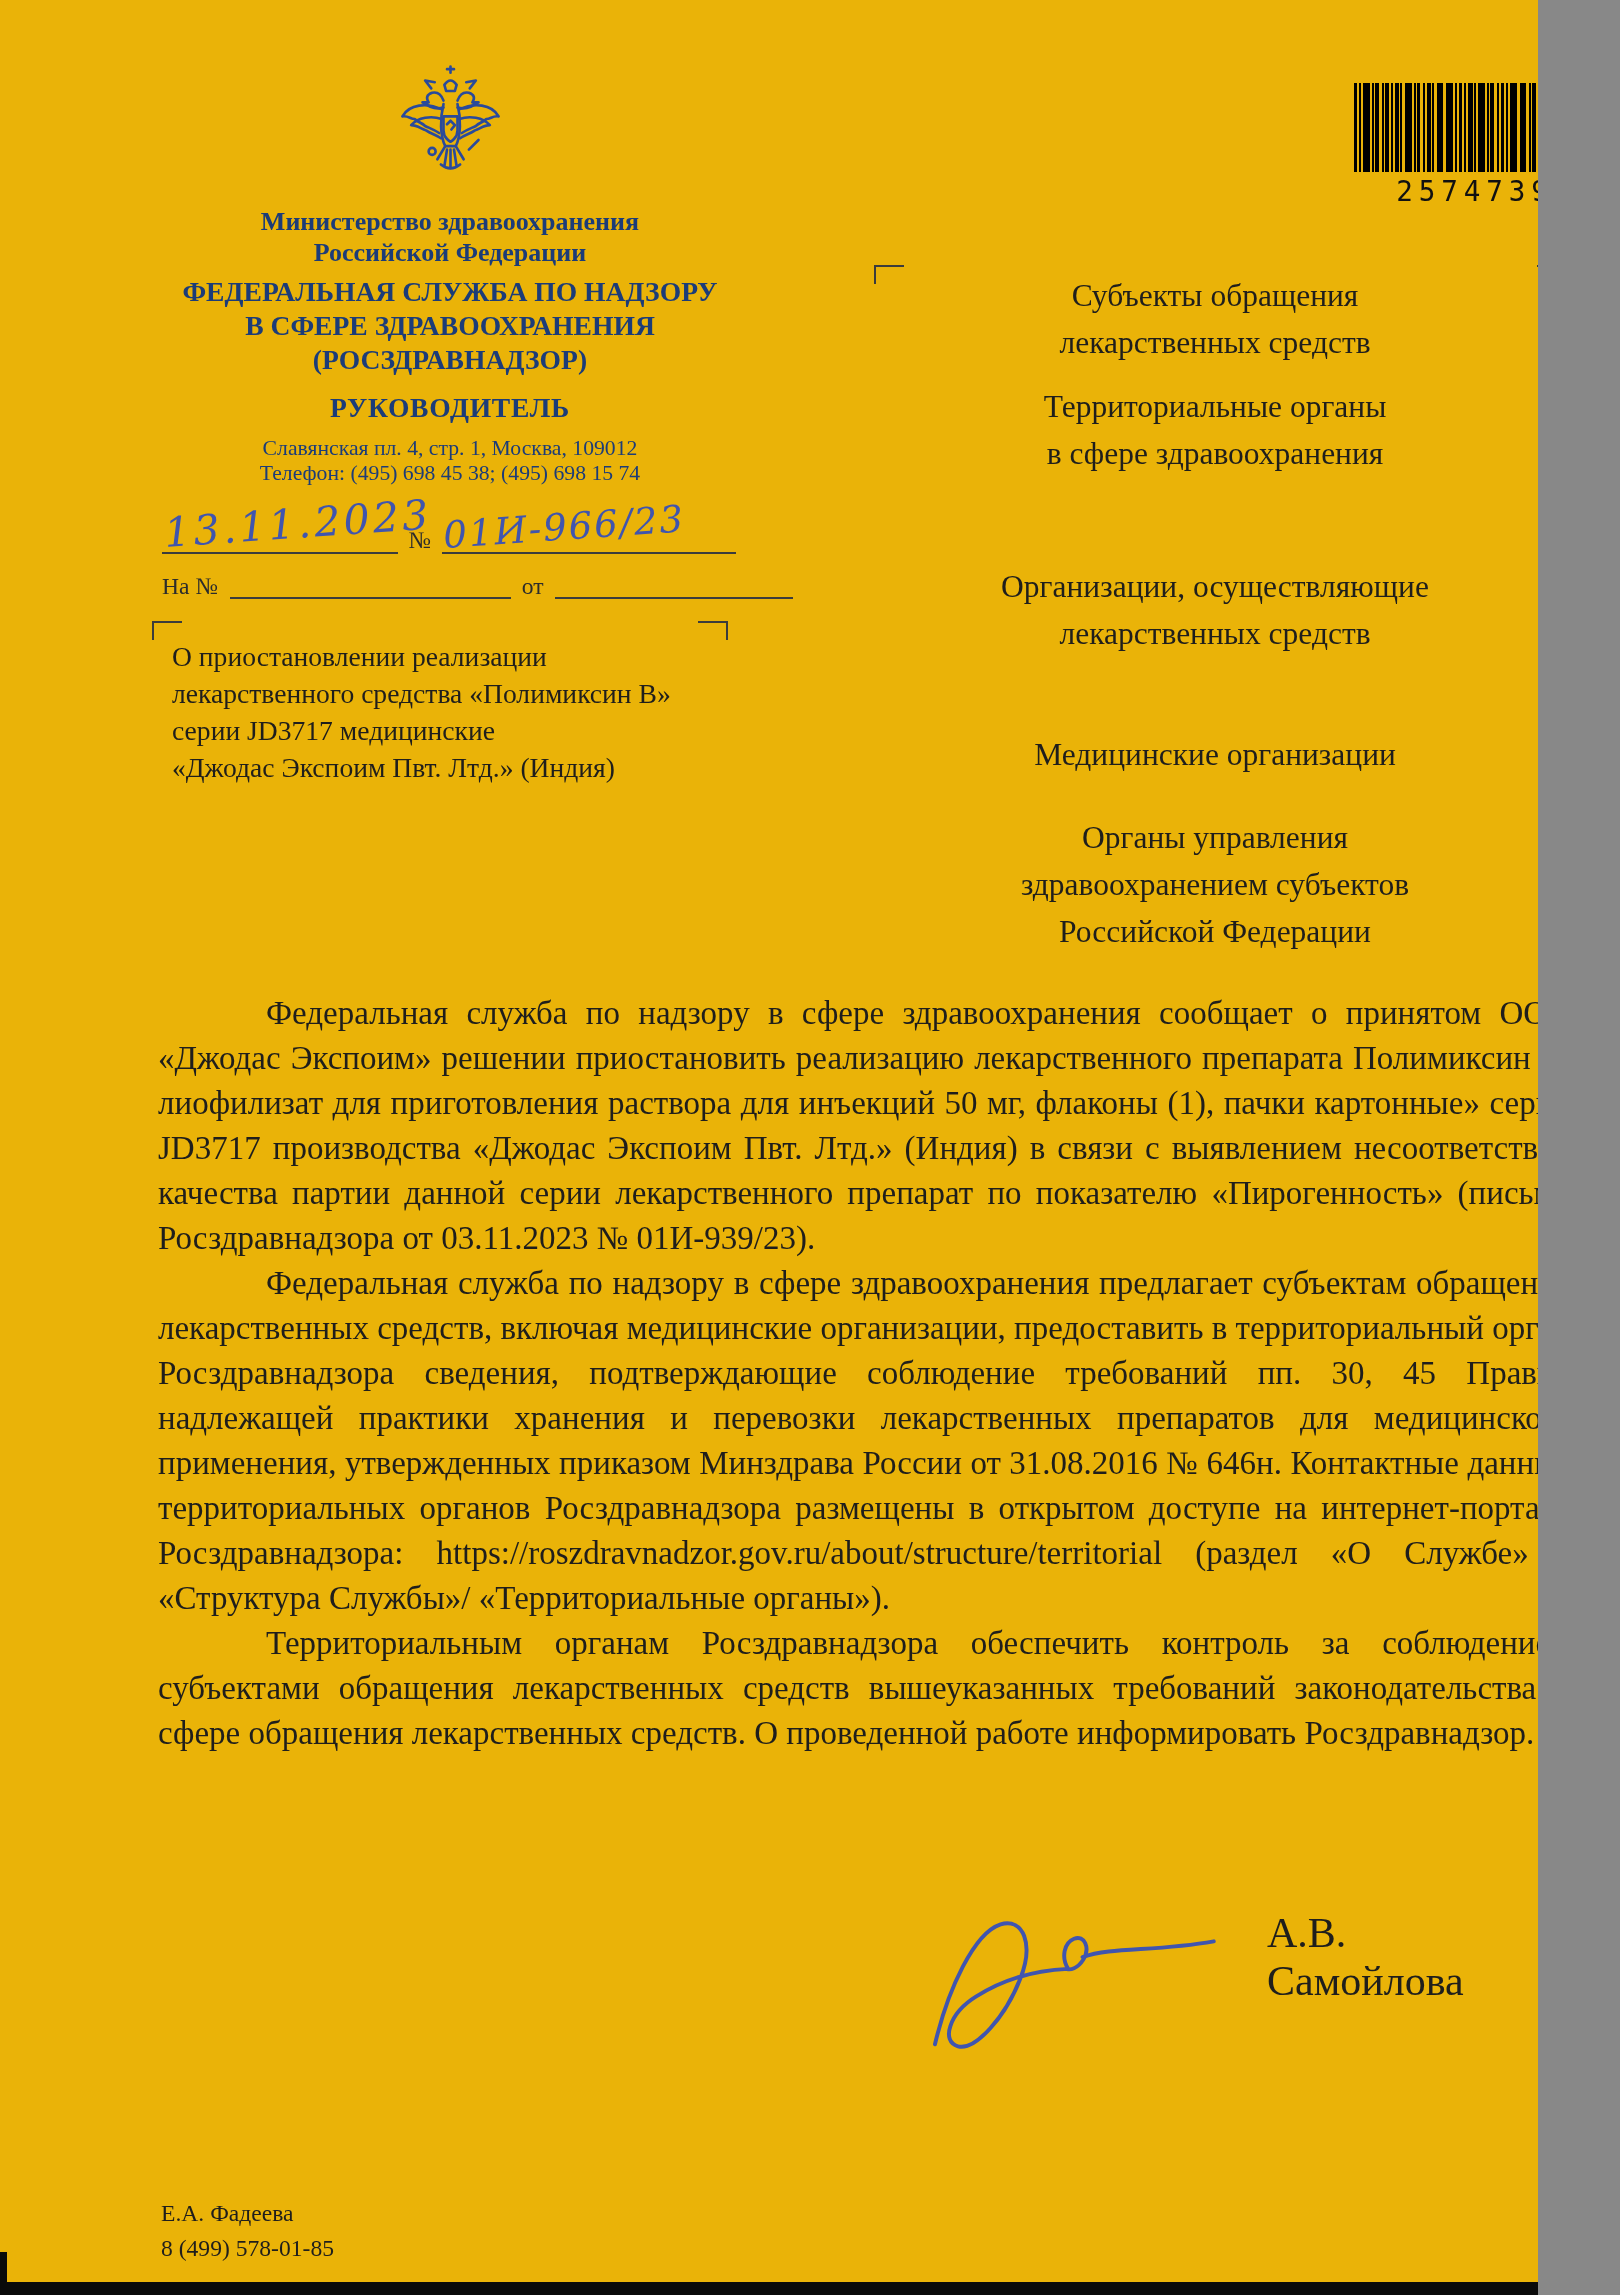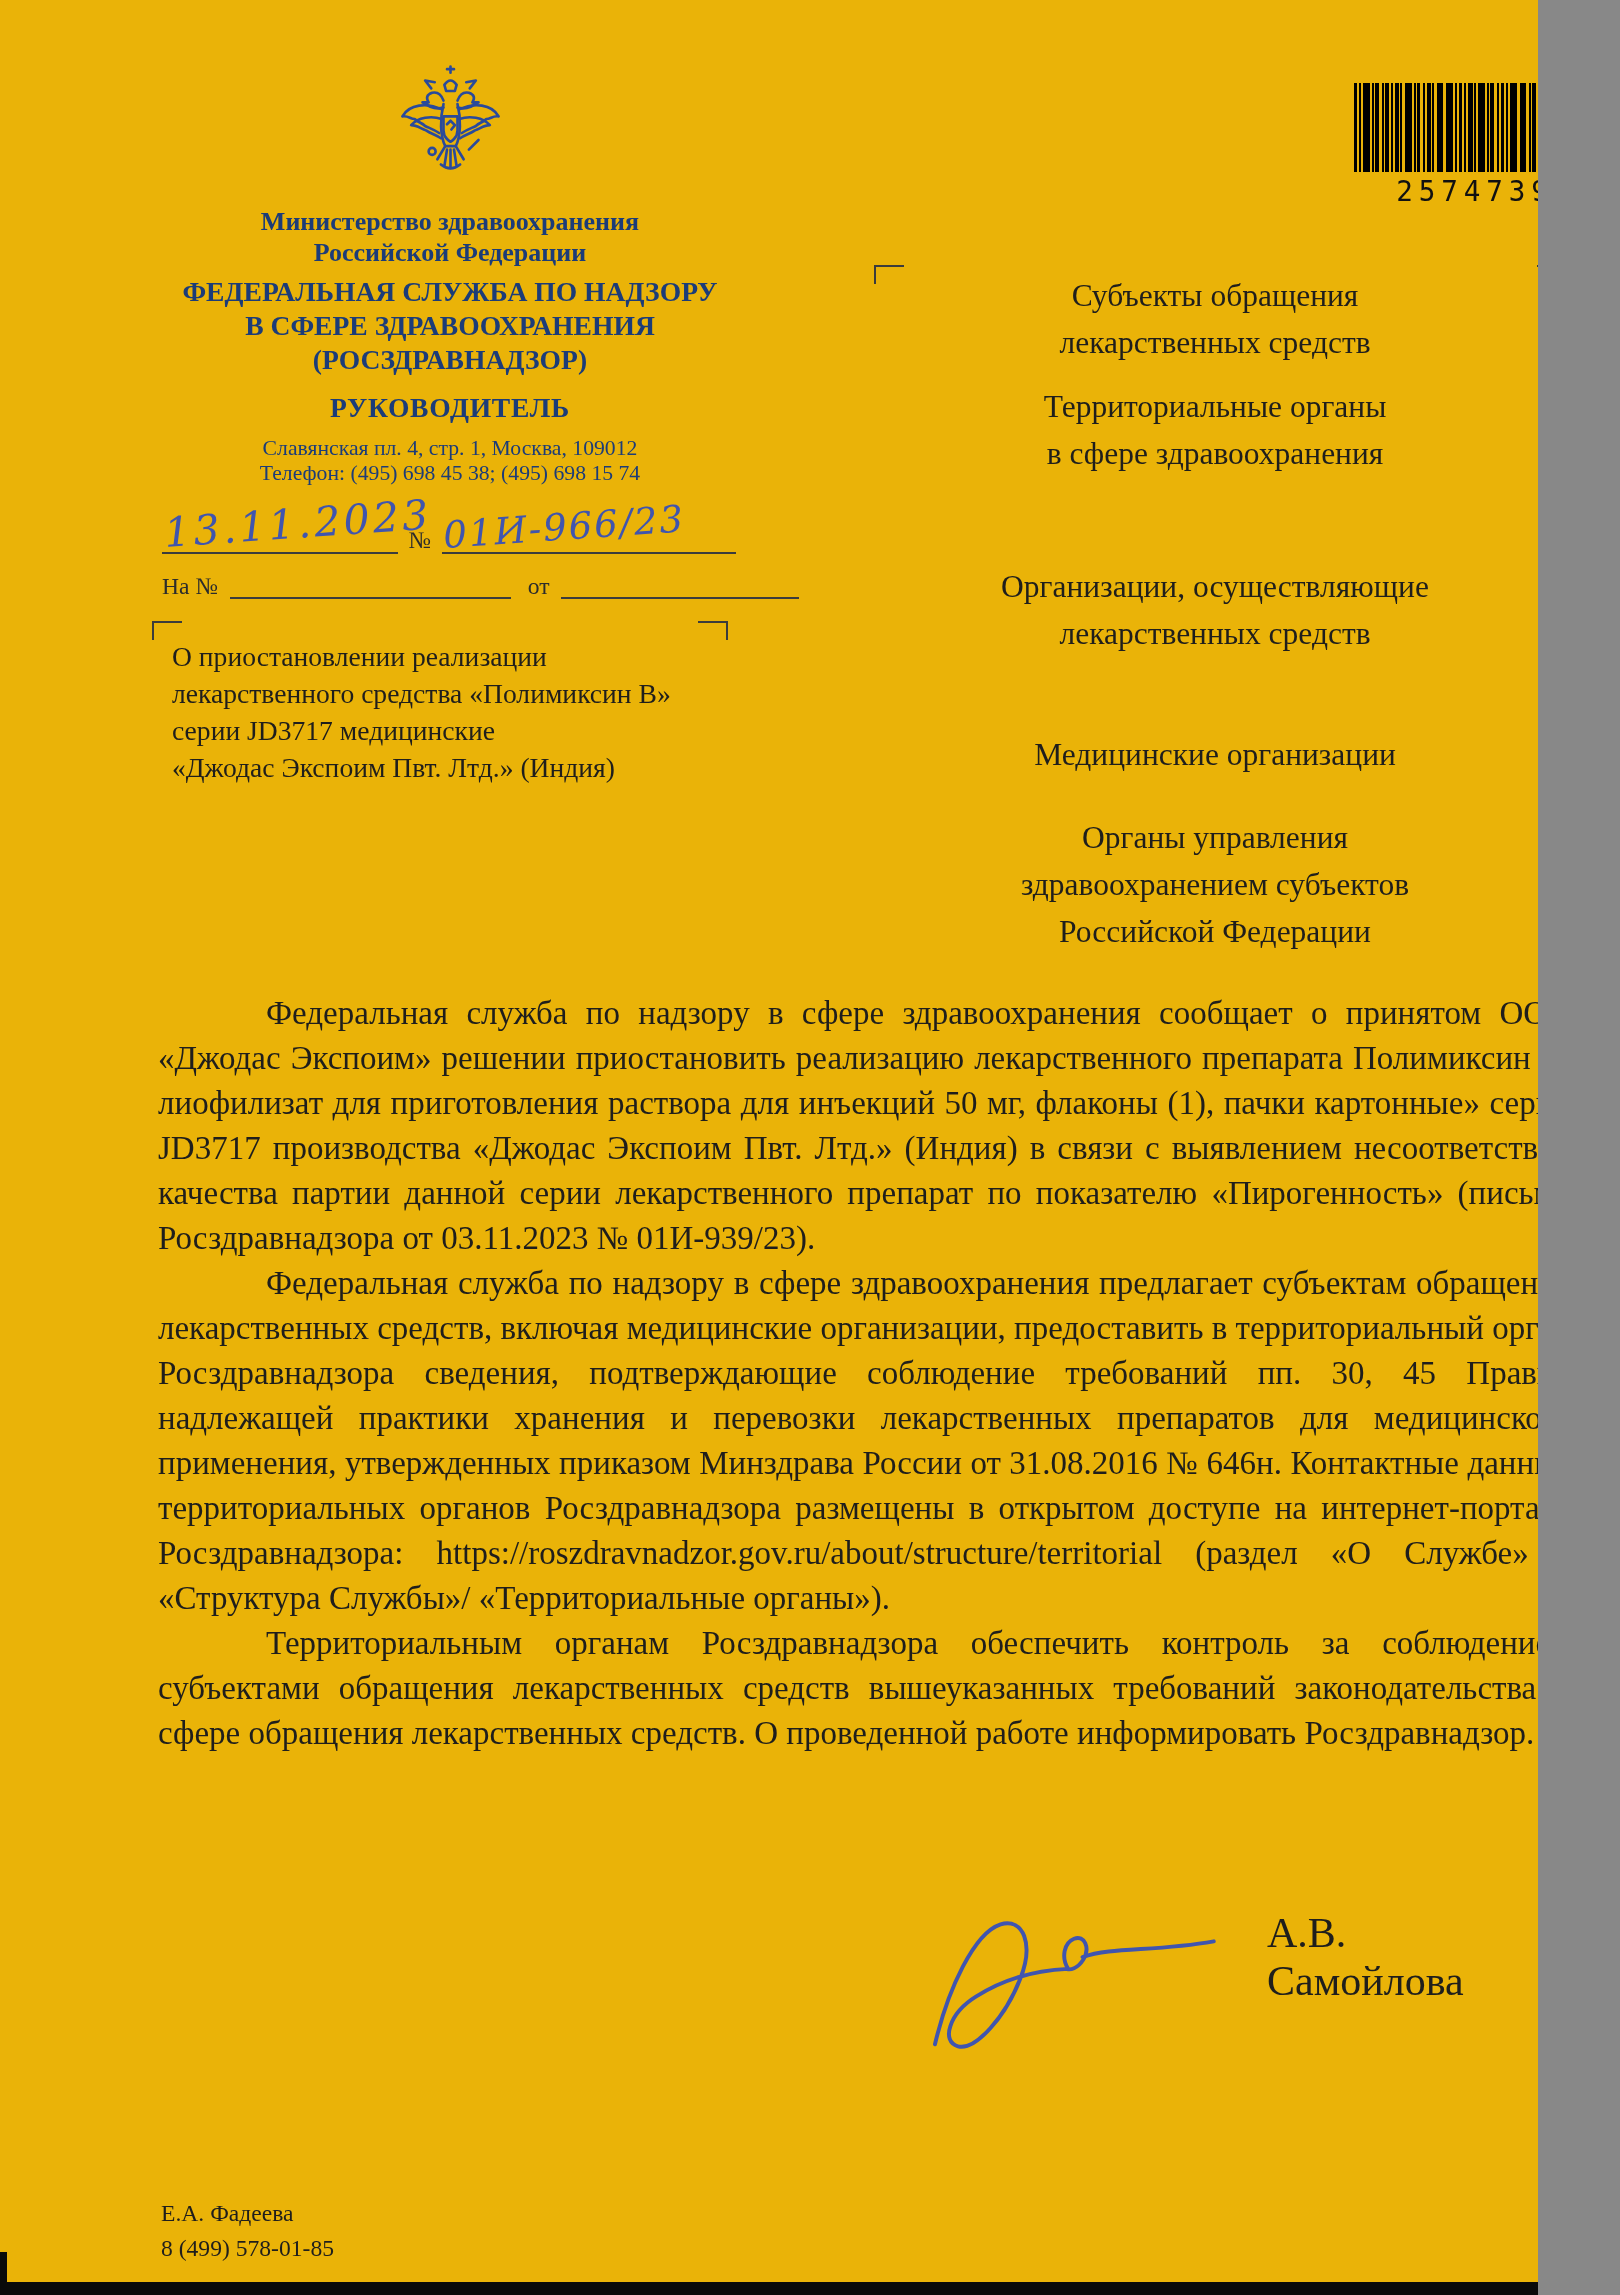--- a/index.html
+++ b/index.html
@@ -49,21 +49,21 @@
     color:#4055ae; font-size:41px; letter-spacing:3.3px;
     transform:rotate(-4deg); transform-origin:left bottom;
   }
   .seg-num .hand { font-size:37px; letter-spacing:2px; }
 
   .ref-line { position:absolute; left:162px; top:566px; display:flex; align-items:flex-end; height:33px; color:#2c2c2c; }
   .ref-line .lbl { font-size:23.6px; line-height:1; }
   .ref-line .seg { border-bottom:2px solid #3c3c3c; height:29px; }
   .seg-na { width:281px; margin-left:11.8px; }
   .seg-ot { width:238px; margin-left:11.8px; }
-  .ref-line .lbl.ot { margin-left:17px;text-align:center; }
+  .ref-line .lbl.ot { margin-left:11px;text-align:center; }
 
   
   .corner { position:absolute; width:27.6px; height:17px; border-top:2px solid #3c3c3c; }
   .corner.cl { border-left:2px solid #3c3c3c; }
   .corner.cr { border-right:2px solid #3c3c3c; }
 
   
   .subject { position:absolute; left:172px; top:638px; width:578px; font-size:27.6px; line-height:37px; color:#1f1e1c; }
 
   

